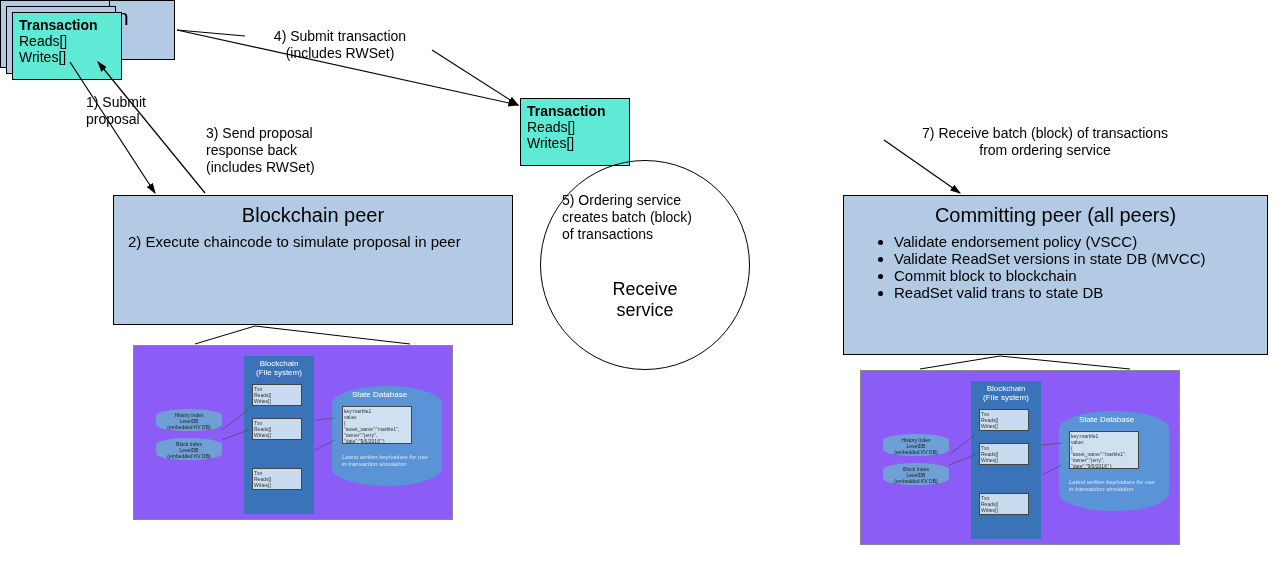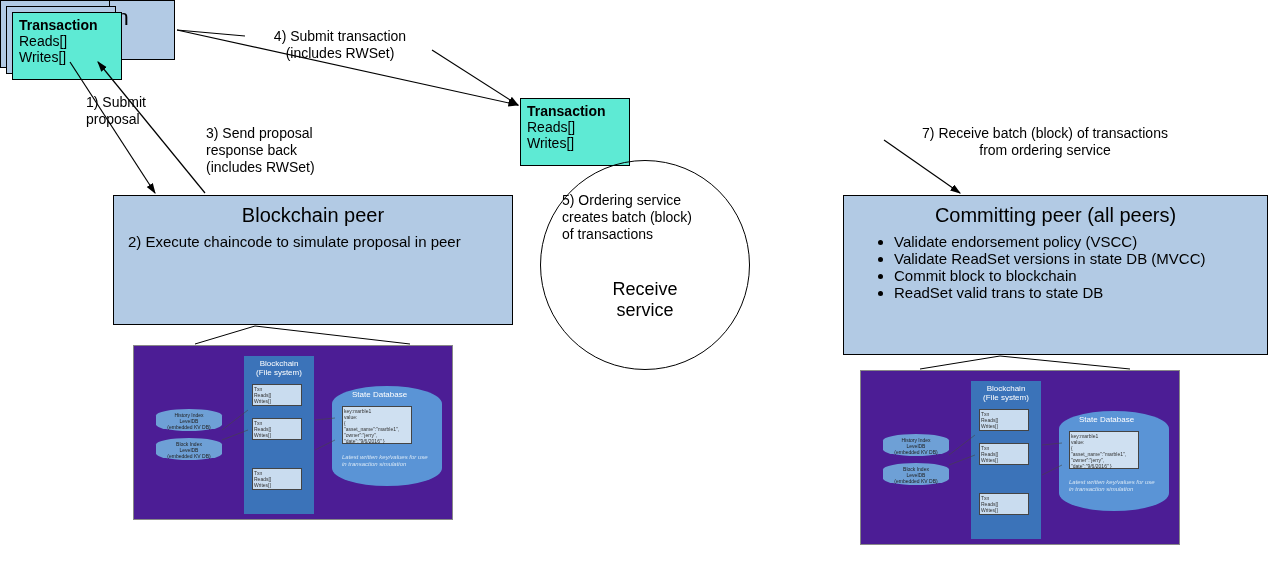--- a/index.html
+++ b/index.html
@@ -77,21 +77,21 @@
   }
   .label {
     position: absolute;
     font-size: 14px;
     line-height: 17px;
   }
   .label.center { text-align: center; }
   .peerimg {
     position: absolute;
     border: 1px solid #888;
-    background: #4c1d95;
+    background: #8b5cf6;
     box-sizing: border-box;
   }
   .peerimg .bc {
     position: absolute;
     background: #3b73b9;
     color: #fff;
     font-size: 8px;
     text-align: center;
   }
   .peerimg .db {

